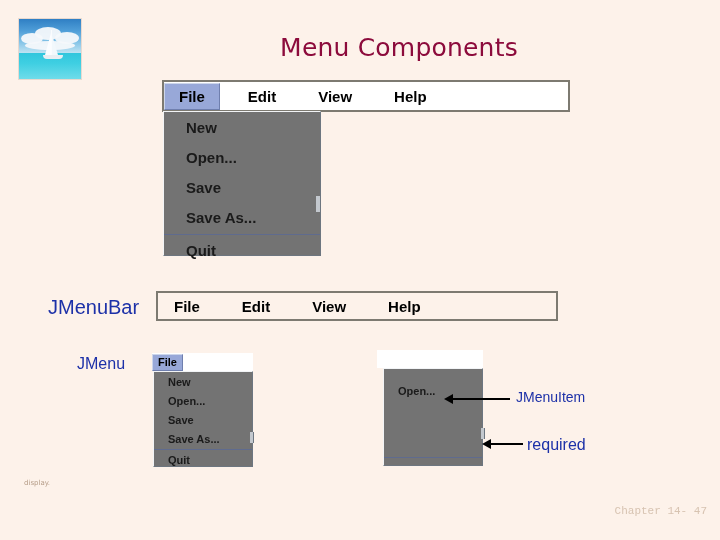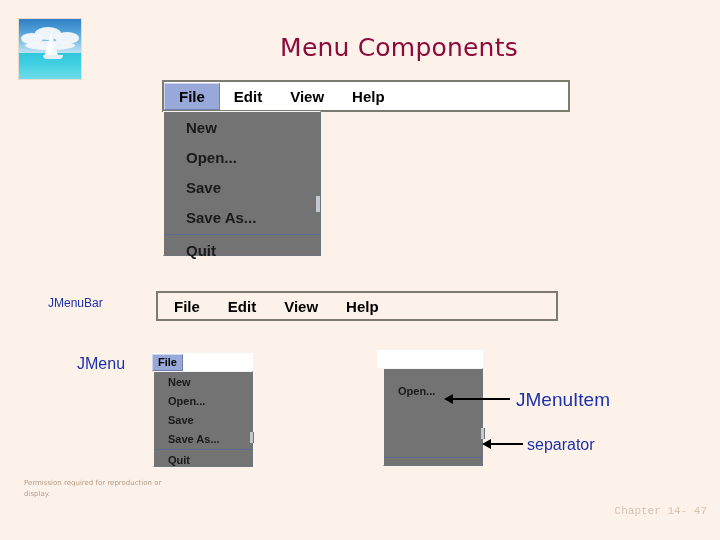--- a/index.html
+++ b/index.html
@@ -71,20 +71,21 @@
 
   
   .menubar {
     background: #ffffff;
     border: 2px solid #7d7a71;
     box-sizing: border-box;
     display: flex;
     align-items: center;
     font-weight: bold;
     color: #000;
+    gap: 14px;
   }
   .menubar .mi {
     padding: 0 12px;
     line-height: 1;
     white-space: nowrap;
   }
   .menubar .mi.selected {
     background: #98a8d8;
     border-top: 1px solid #cdd6ea;
     border-left: 1px solid #cdd6ea;
@@ -136,21 +137,21 @@
     width: 4px; height: 16px;
     background: #c3c8ce;
     border-right: 1px solid #6d7680;
   }
 
   
   #label-jmenubar {
     position: absolute;
     left: 48px; top: 296px;
     color: #1d31a8;
-    font-size: 12px;
+    font-size: 20px;
   }
   #demo-b-bar {
     position: absolute;
     left: 156px; top: 291px;
     width: 402px; height: 30px;
     background: #fdf2ea;
     font-size: 15px;
   }
   #demo-b-bar .mi { padding: 4px 14px; }
   #demo-b-bar .mi:first-child { padding-left: 16px; }
@@ -225,21 +226,21 @@
     border-bottom: 5px solid transparent;
     border-right: 9px solid #000;
   }
   #arrow-jmenuitem { left: 452px; top: 398px; width: 58px; }
   #arrow-separator { left: 490px; top: 443px; width: 33px; }
 
   #label-jmenuitem {
     position: absolute;
     left: 516px; top: 389px;
     color: #1d31a8;
-    font-size: 19px;
+    font-size: 14px;
   }
   #label-separator {
     position: absolute;
     left: 527px; top: 436px;
     color: #1d31a8;
     font-size: 16px;
   }
 
   
   #copyright {
@@ -321,19 +322,18 @@
   <div class="pi">Open...</div>
   <div class="pi"></div>
   <div class="sep"></div>
   <div class="pi"></div>
 </div>
 <div id="demo-d-stub"></div>
 
 <div class="callout-arrow" id="arrow-jmenuitem"></div>
 <div class="callout-arrow" id="arrow-separator"></div>
 <div id="label-jmenuitem">JMenuItem</div>
-<div id="label-separator">separator</div>
+<div id="label-separator">required</div>
 
 <div id="copyright">
-  <div>Permission required for reproduction or</div>
   <div>display.</div>
 </div>
 <div id="chapter-num">Chapter 14- 47</div>
 
 </body></html>

